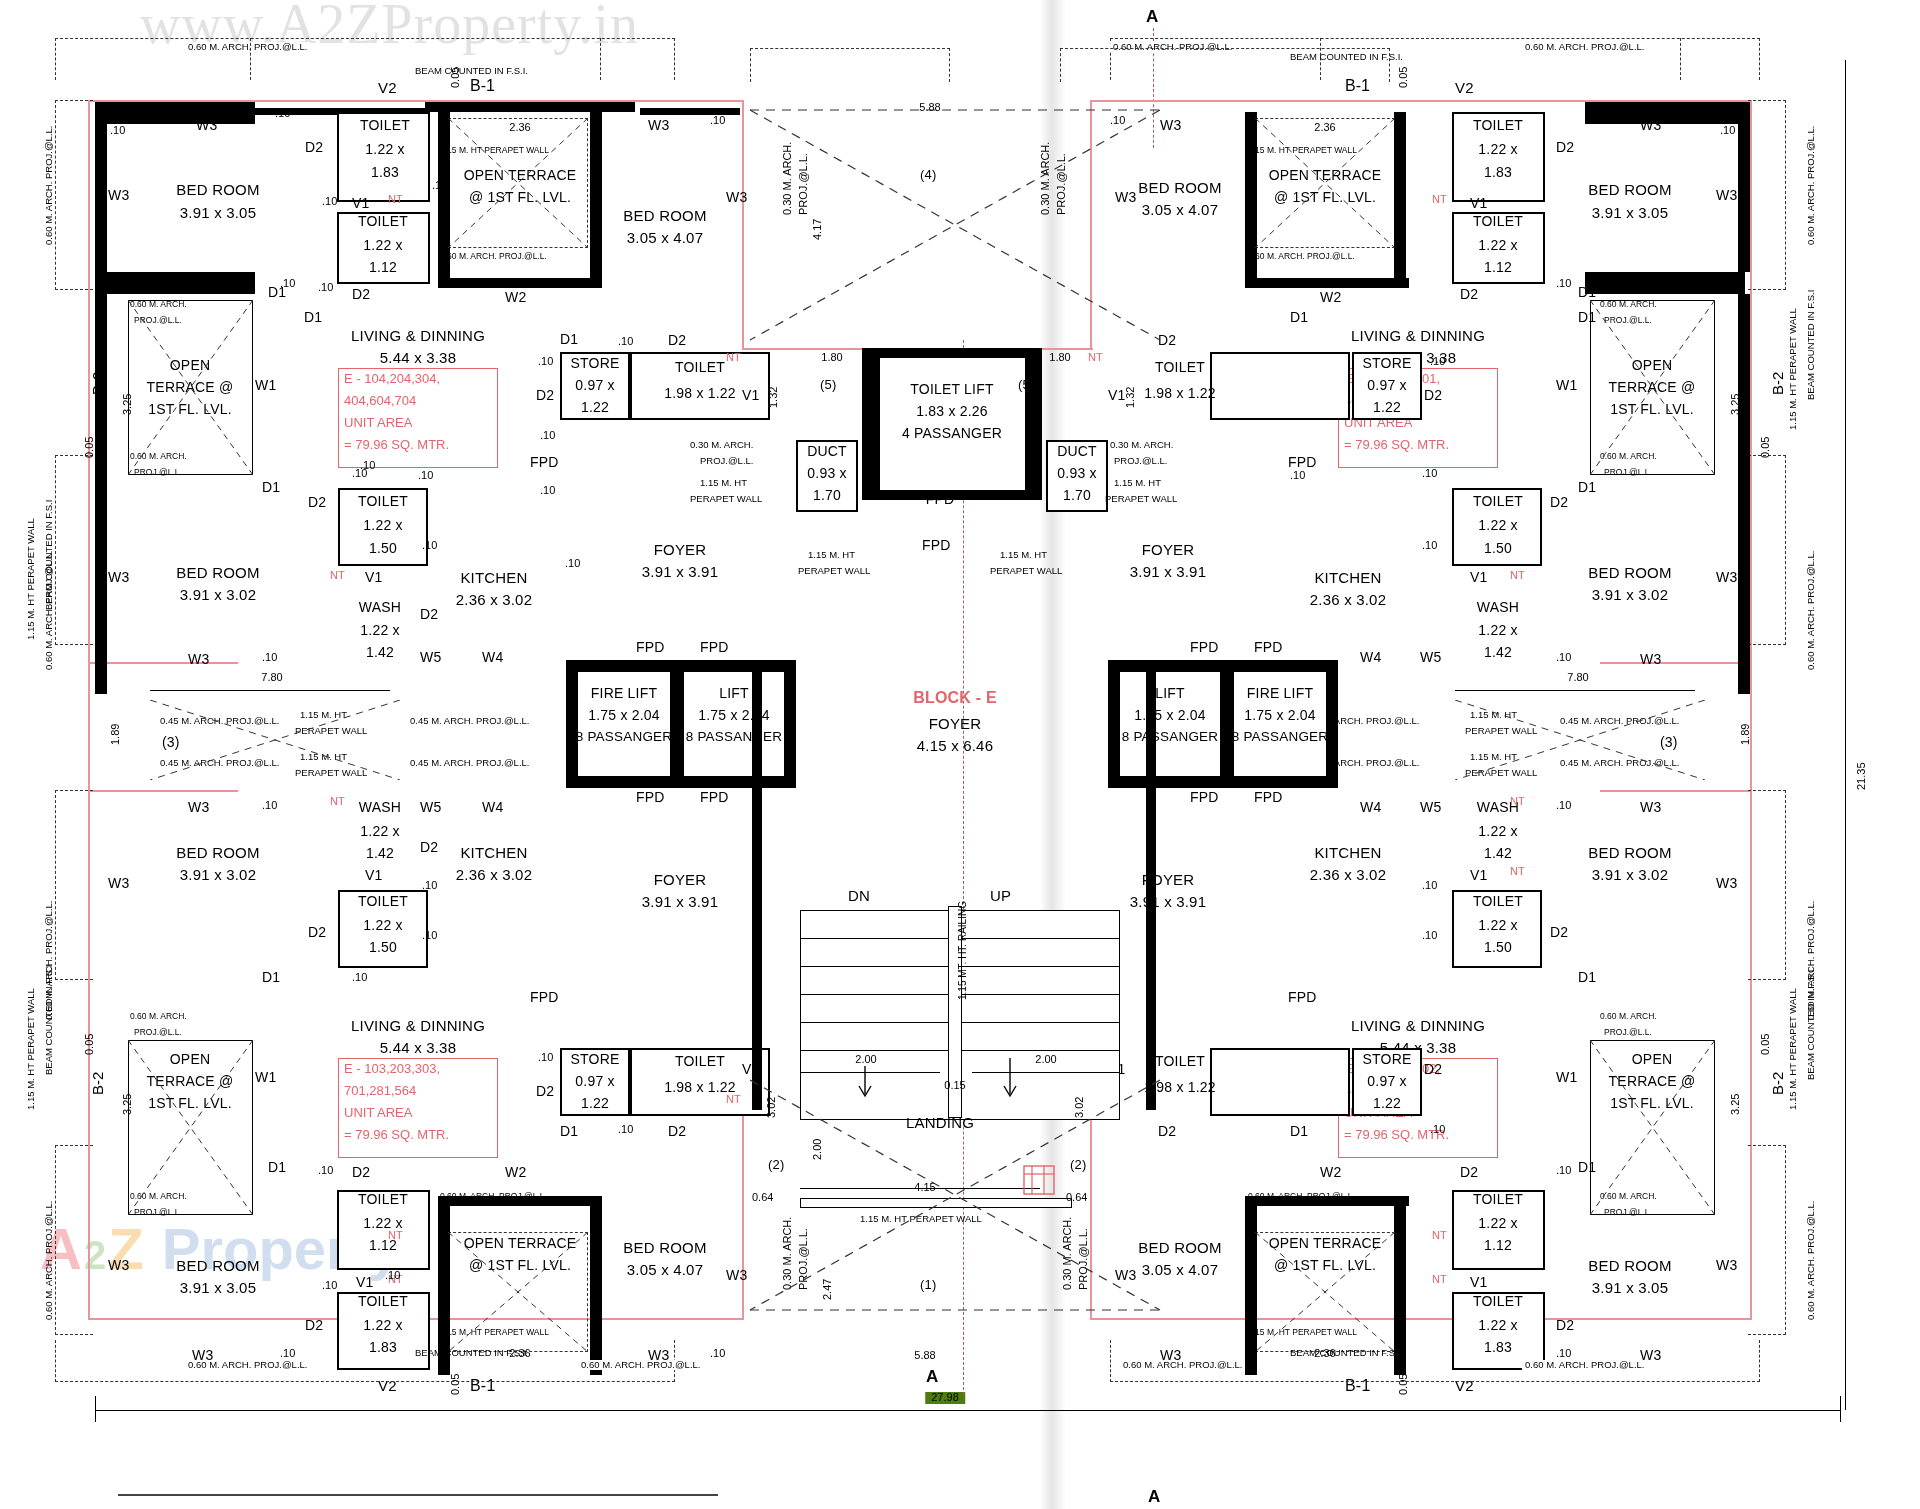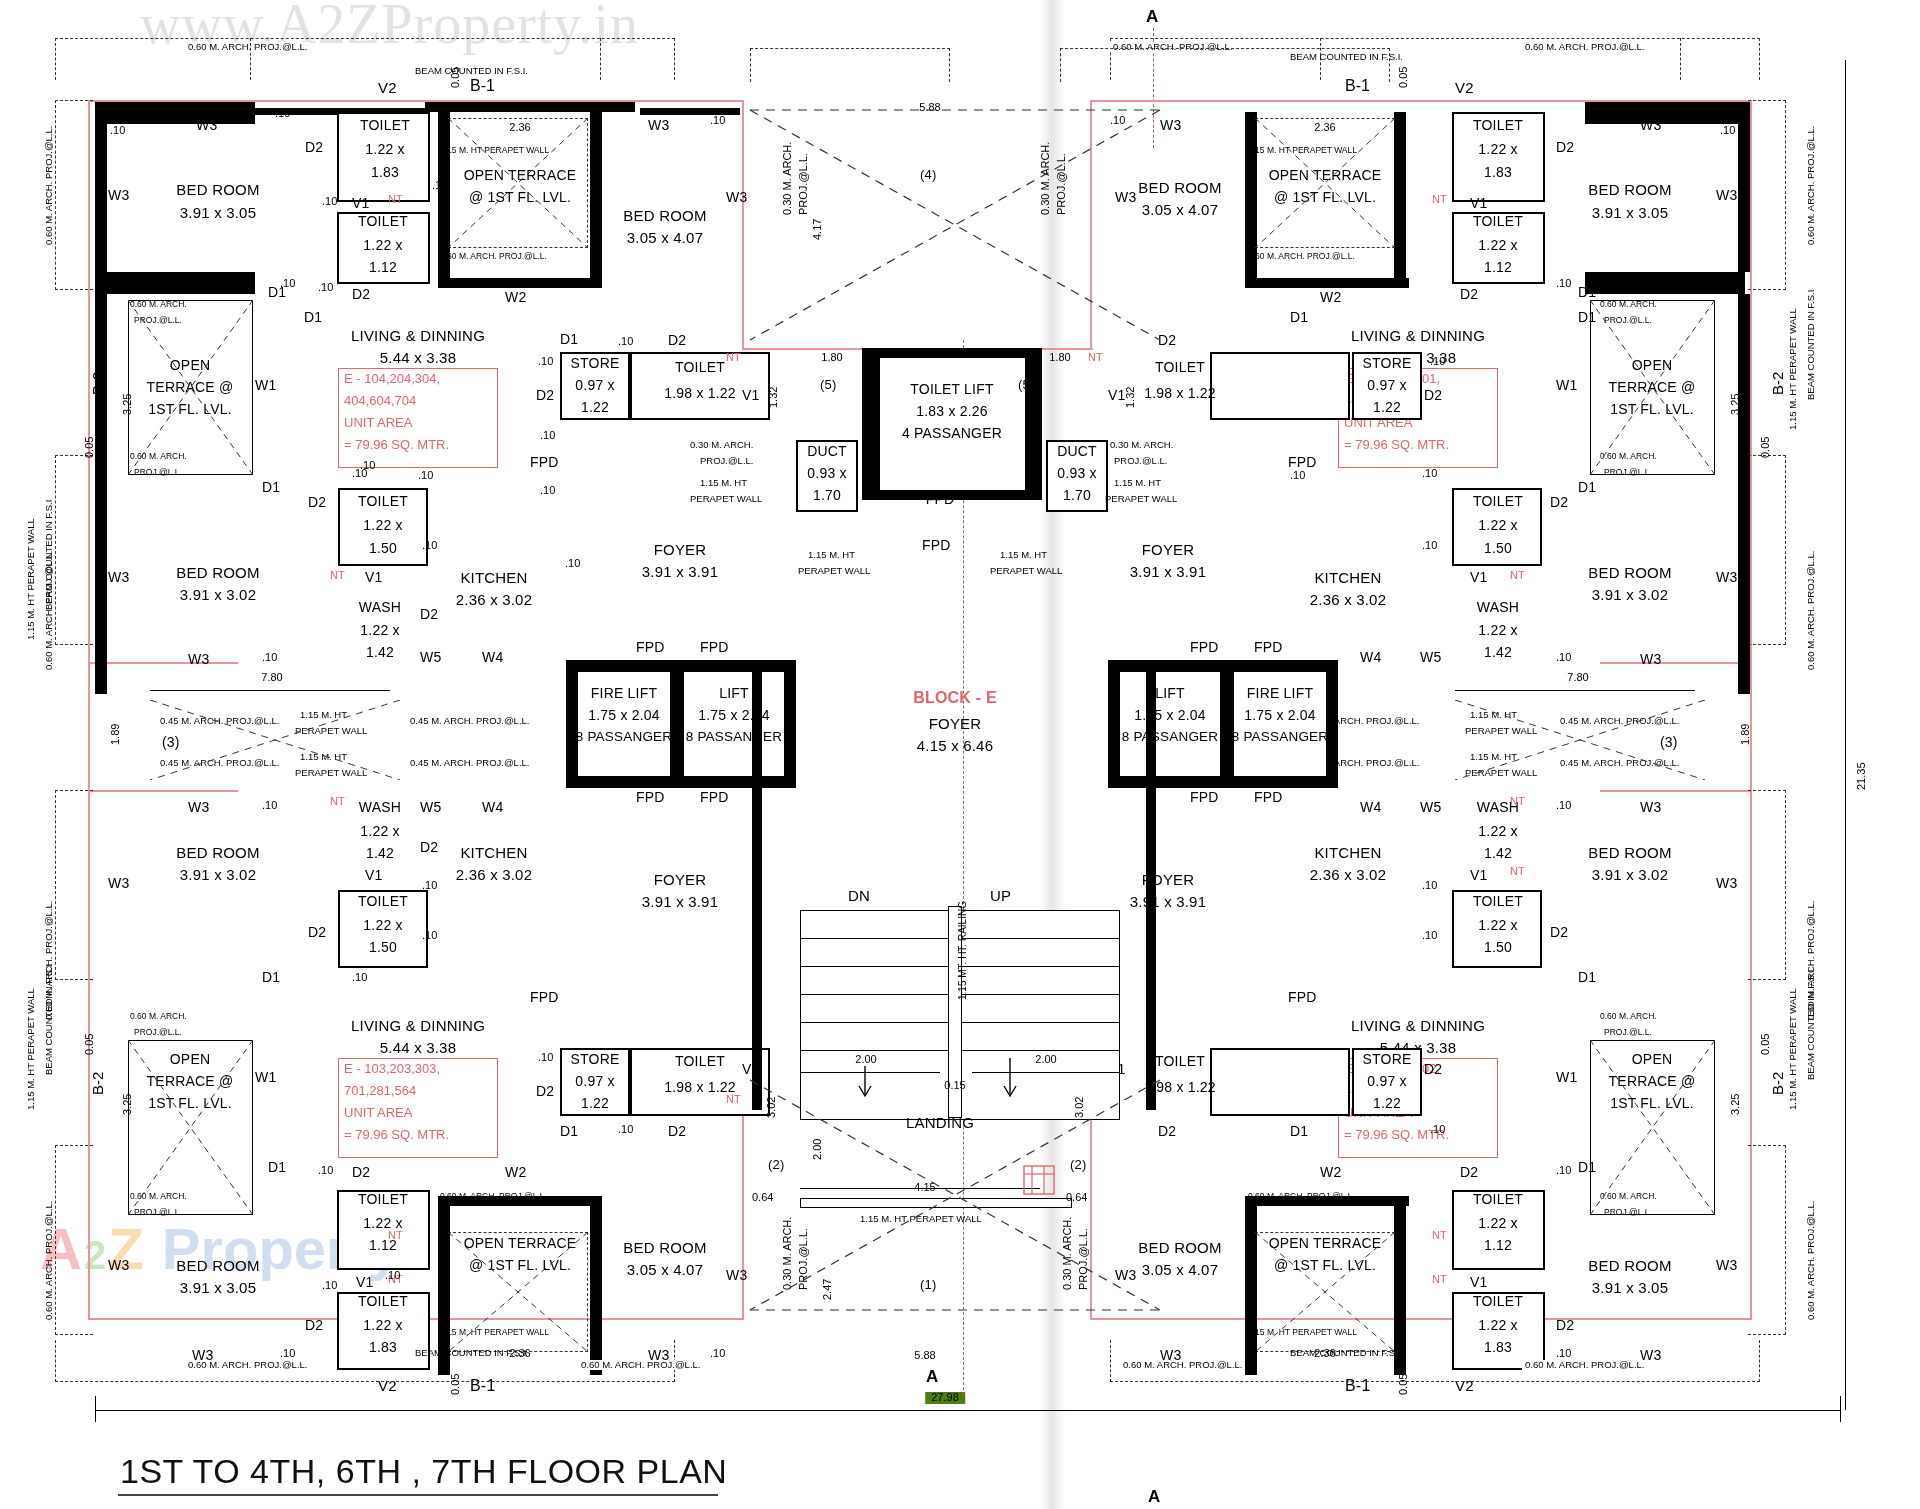--- a/index.html
+++ b/index.html
@@ -808,16 +808,15 @@
 
   <div class="dashbox" style="left:55px;top:1340px;width:620px;height:42px;border-top:none"></div>
   <div class="txt xs" style="left:185px;top:1360px;background:#fff;padding:0 3px">0.60 M. ARCH. PROJ.@L.L.</div>
   <div class="txt xs" style="left:578px;top:1360px;background:#fff;padding:0 3px">0.60 M. ARCH. PROJ.@L.L.</div>
   <div class="dashbox" style="left:1110px;top:1340px;width:650px;height:42px;border-top:none"></div>
   <div class="txt xs" style="left:1120px;top:1360px;background:#fff;padding:0 3px">0.60 M. ARCH. PROJ.@L.L.</div>
   <div class="txt xs" style="left:1522px;top:1360px;background:#fff;padding:0 3px">0.60 M. ARCH. PROJ.@L.L.</div>
   <div class="txt xs" style="left:1290px;top:1348px">BEAM COUNTED IN F.S.I.</div>
   <div class="txt xs" style="left:415px;top:1348px">BEAM COUNTED IN F.S.I.</div>
 
-  <div class="title">1ST TO 4TH, 6TH , 7TH FLOOR PLAN</div>
   <div class="titleline"></div>
 
 </div>
 
 </body></html>

